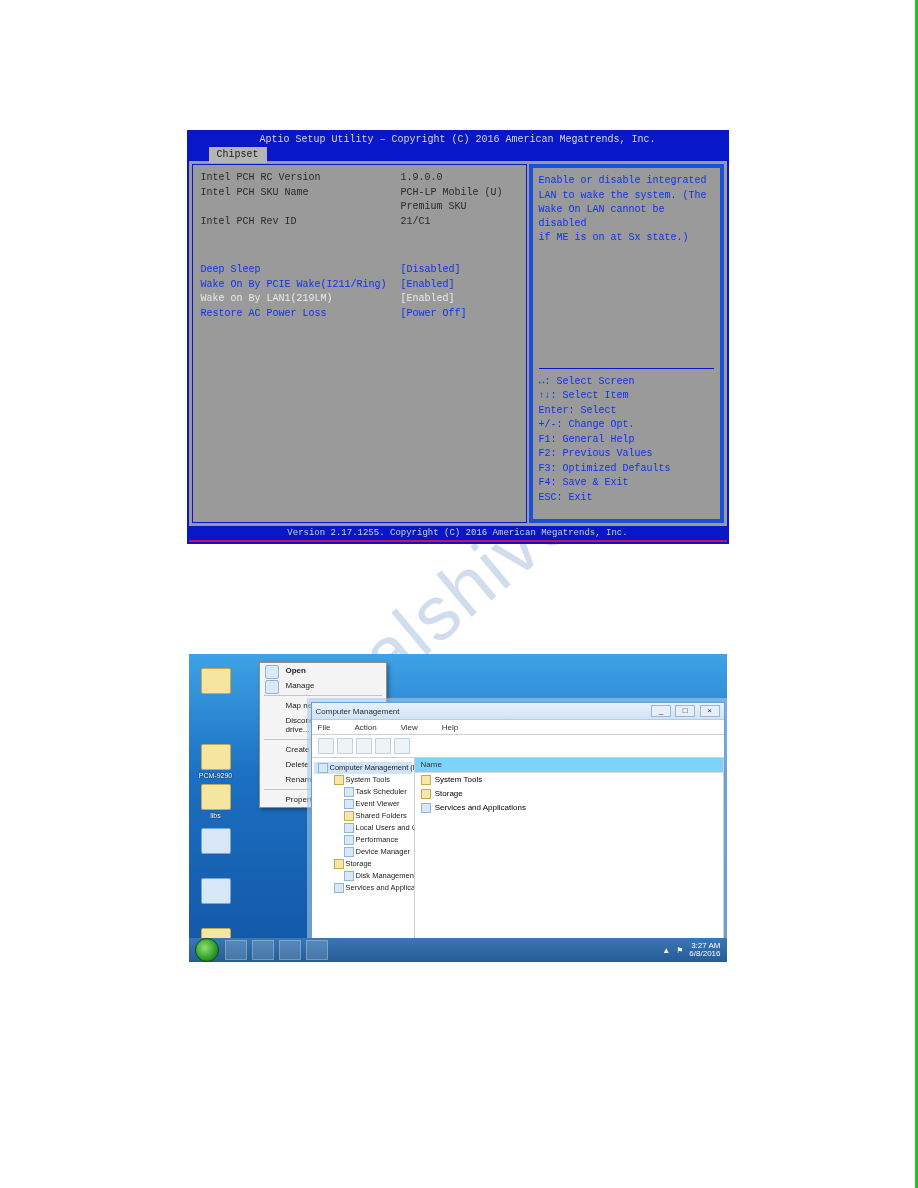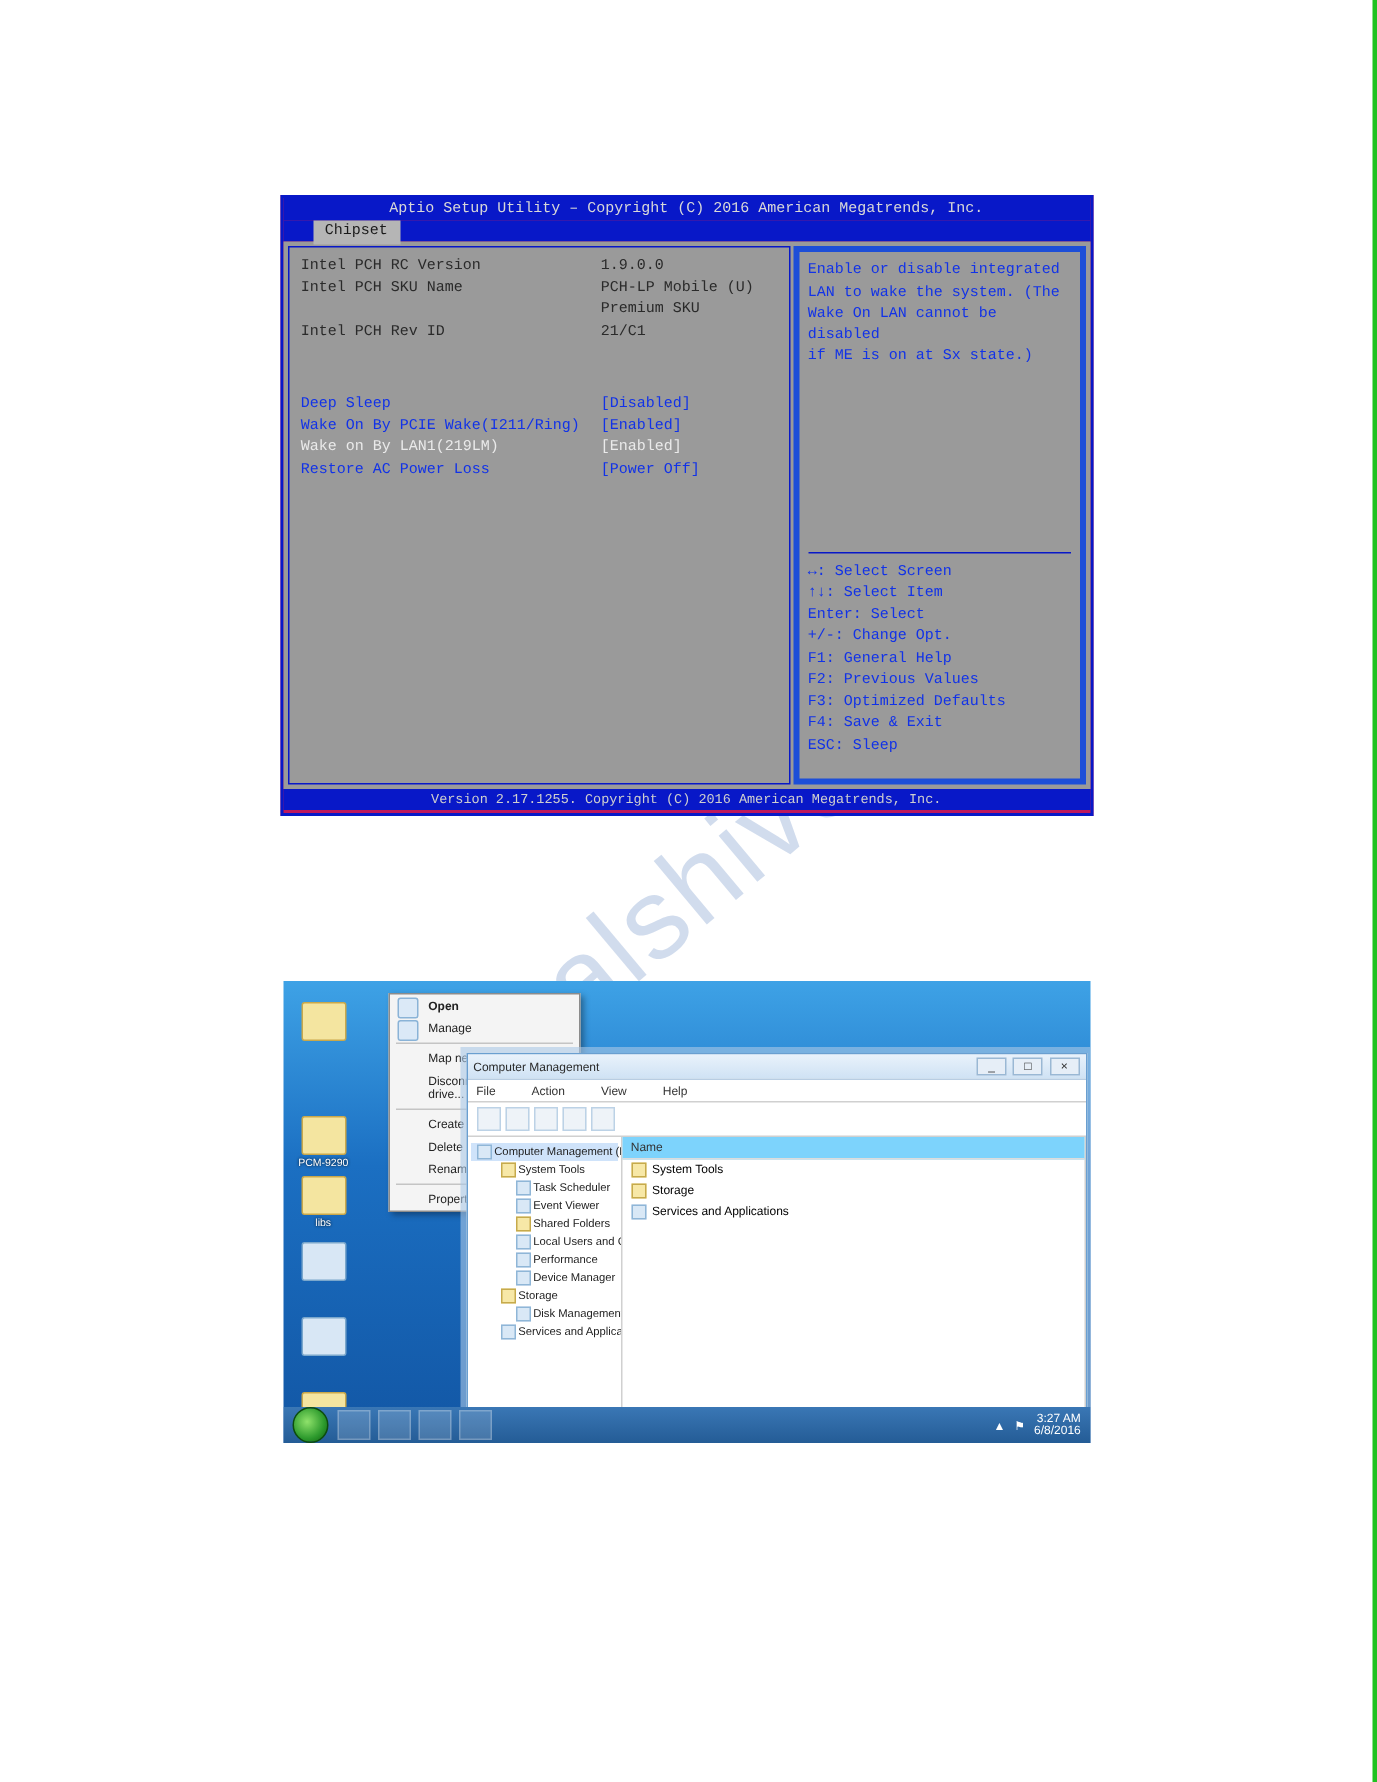--- a/index.html
+++ b/index.html
@@ -253,21 +253,21 @@
         <div class="bios-hr"></div>
         <div class="bios-help">
           <div>↔: Select Screen</div>
           <div>↑↓: Select Item</div>
           <div>Enter: Select</div>
           <div>+/-: Change Opt.</div>
           <div>F1: General Help</div>
           <div>F2: Previous Values</div>
           <div>F3: Optimized Defaults</div>
           <div>F4: Save &amp; Exit</div>
-          <div>ESC: Sleep</div>
+          <div>ESC: Exit</div>
         </div>
       </div>
     </div>
     <div class="bios-footer">Version 2.17.1255. Copyright (C) 2016 American Megatrends, Inc.</div>
   </div>
 
   <div class="win">
 
     <div class="desktop-icon di1"><div class="glyph"></div><span></span></div>
     <div class="desktop-icon di2"><div class="glyph"></div><span>PCM-9290</span></div>

